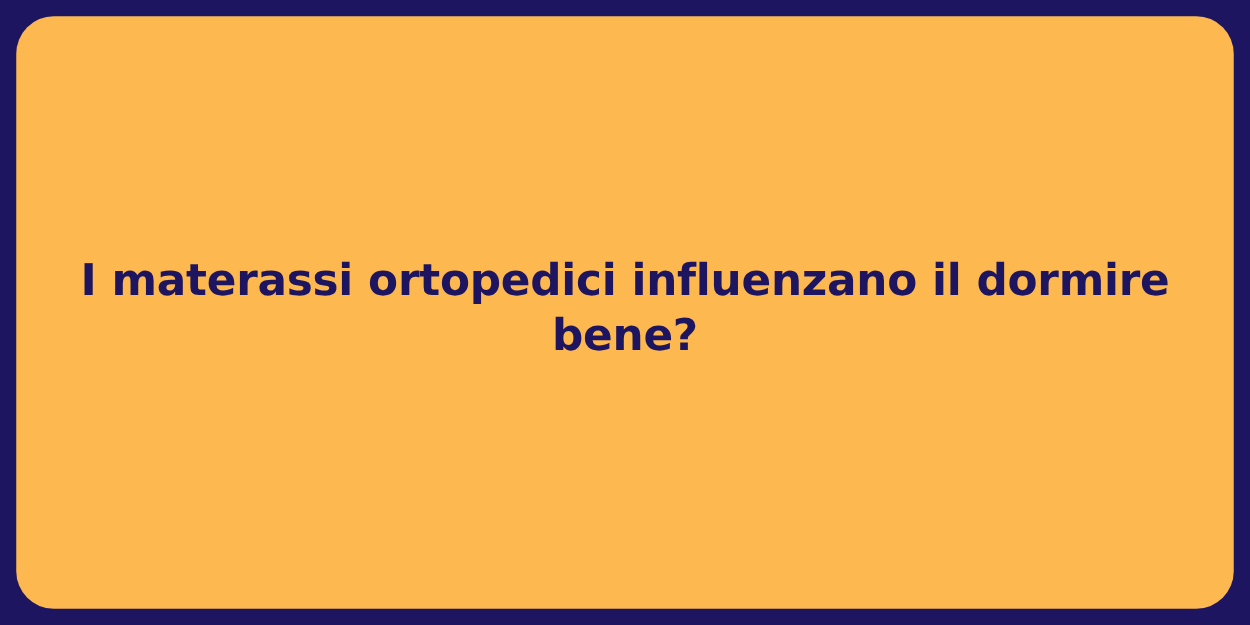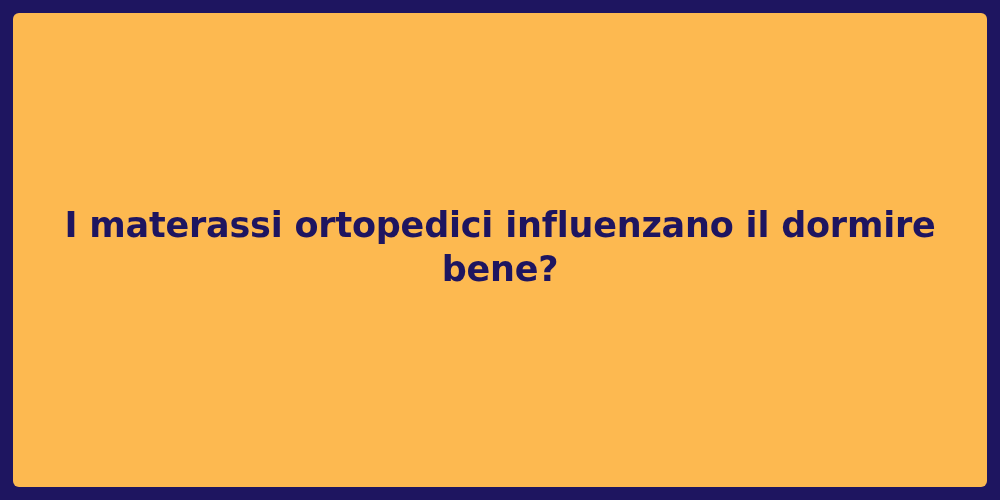--- a/index.html
+++ b/index.html
@@ -52,19 +52,19 @@
     box-sizing: border-box;
     
     transform: translateY(-2px);
   }
 </style>
 </head>
 <body>
 
 <div id="banner-root" style="background: rgb(30, 21, 96); padding: 13px;">
 
-  <div id="card-panel" style="background: rgb(253, 185, 80); border-radius: 6px;">
+  <div id="card-panel" style="background: rgb(253, 185, 80); border-radius: 30px;">
 
     <h1 id="headline" style="color: rgb(30, 21, 96);">I materassi ortopedici influenzano il dormire bene?</h1>
 
   </div>
 
 </div>
 
 </body></html>

